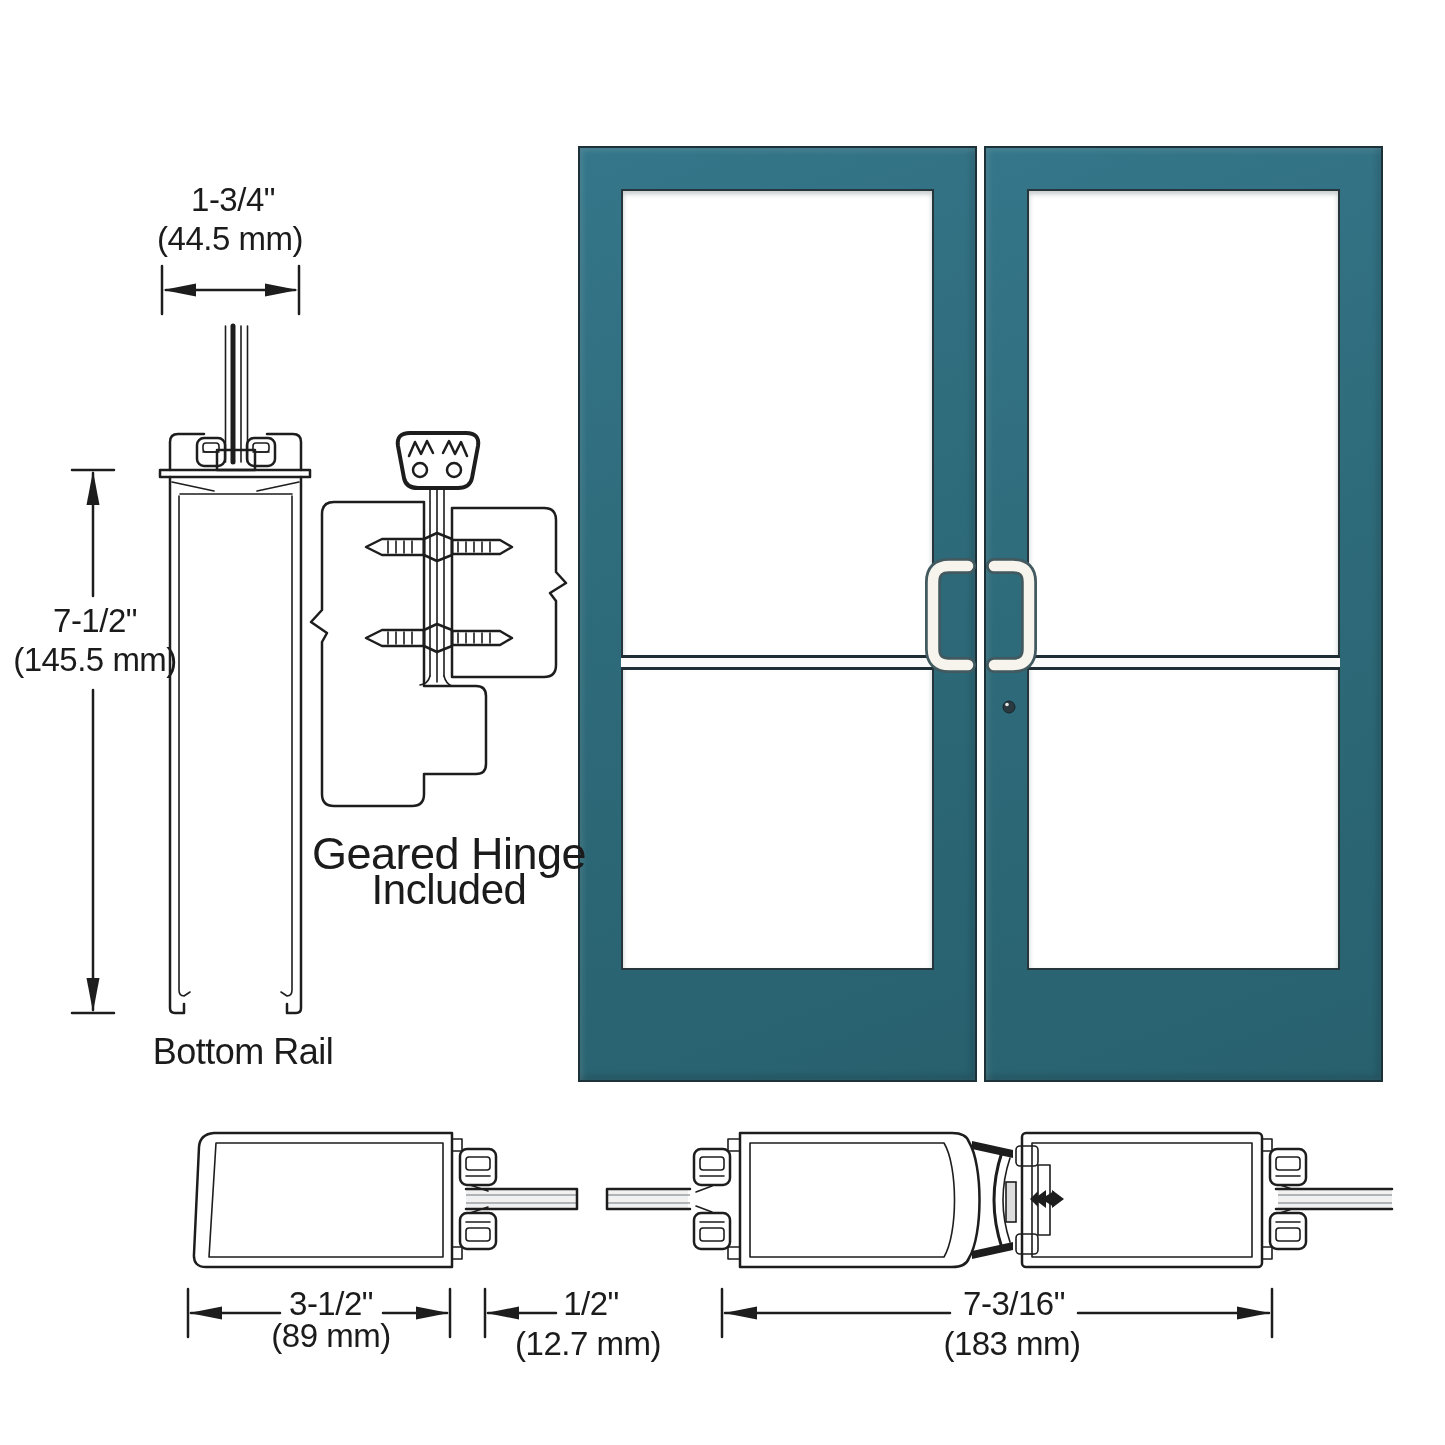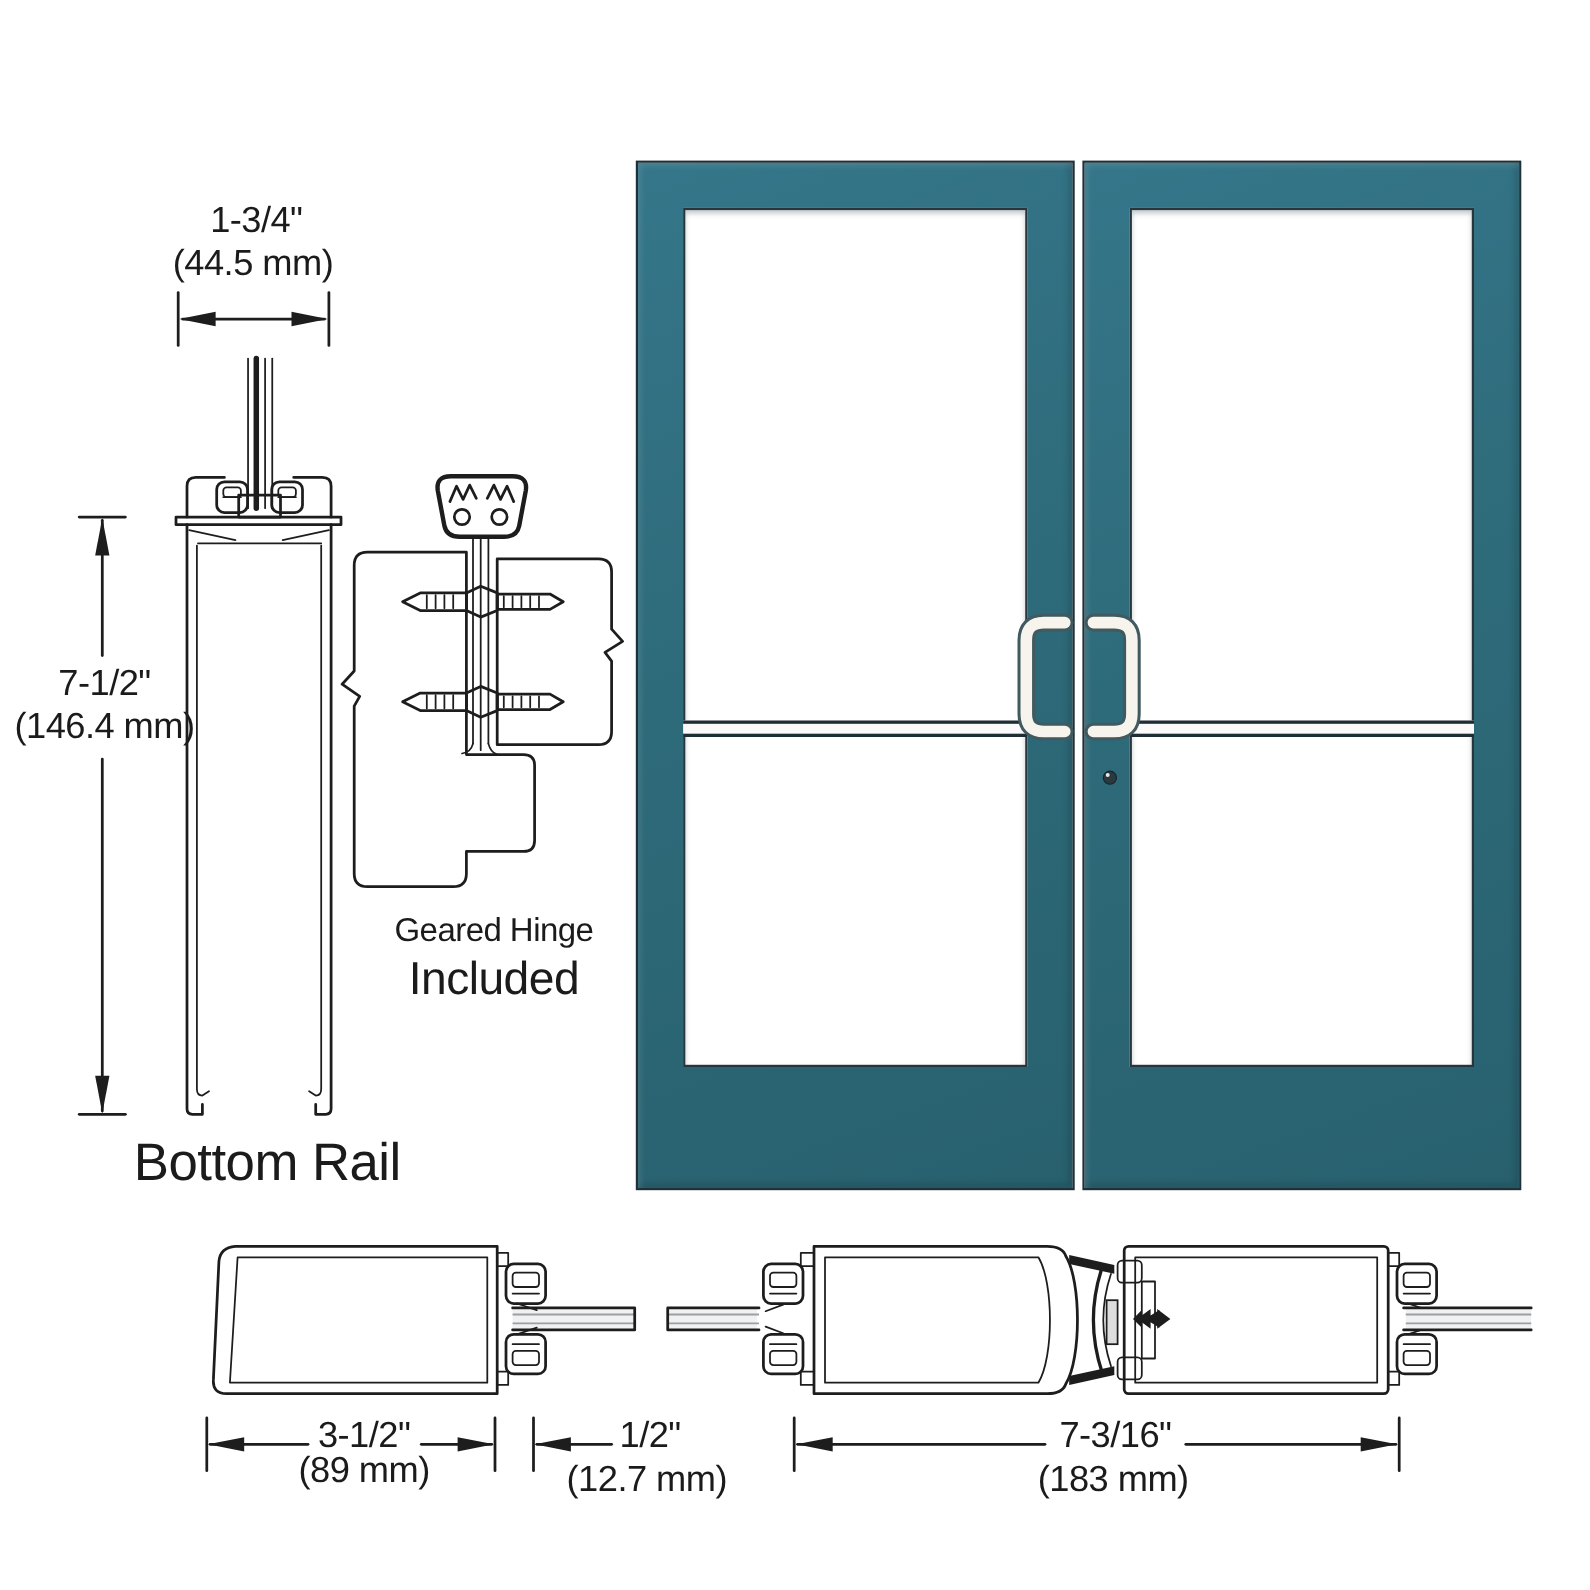--- a/index.html
+++ b/index.html
@@ -1,20 +1,20 @@
 <!DOCTYPE html>
 <html><head>
 <meta charset="utf-8">
 <style>
   html,body{margin:0;padding:0;background:#ffffff;}
   .canvas{position:relative;width:1445px;height:1445px;background:#ffffff;overflow:hidden;
           font-family:"Liberation Sans",sans-serif;}
   .lbl{position:absolute;transform:translateX(-50%);font-size:33px;color:#1b1b1b;
        white-space:nowrap;letter-spacing:-0.5px;line-height:1.0;}
-  .lbl.big{font-size:48px;}
+  .lbl.big{font-size:36px;}
   .door{position:absolute;width:399px;height:936px;box-sizing:border-box;
         border:2px solid #1d3139;
         background:linear-gradient(160deg,#35768a 0%,#2e6b7a 45%,#28606e 100%);
         box-shadow:inset 2px 2px 6px rgba(255,255,255,.14), inset -3px -3px 7px rgba(0,0,0,.18);}
   .glass{position:absolute;left:41px;top:41px;width:313px;height:781px;background:#ffffff;
          border:2px solid #27363d;box-sizing:border-box;
          box-shadow:inset 0 3px 5px rgba(40,60,70,.28);}
   .midrail{position:absolute;left:41px;width:313px;top:507px;height:15px;background:#fafafa;
            border-top:3px solid #1f2d34;border-bottom:3px solid #1f2d34;box-sizing:border-box;}
   svg.overlay{position:absolute;left:0;top:0;pointer-events:none;}
@@ -37,25 +37,25 @@
   </div>
   <div class="door" style="left:984px;top:146px;">
     <div class="glass"></div>
     <div class="midrail"></div>
   </div>
 
   <div class="lbl" style="left:233px;top:183px;">1-3/4"</div>
   <div class="lbl" style="left:230px;top:222px;text-align:center;">(44.5 mm)</div>
 
   <div class="lbl" style="left:95px;top:604px;">7-1/2"</div>
-  <div class="lbl" style="left:95px;top:643px;">(146.4 mm)</div>
+  <div class="lbl" style="left:95px;top:643px;">(145.5 mm)</div>
 
   <div class="lbl big" style="left:243px;top:1034px;">Bottom Rail</div>
 
-  <div class="lbl big" style="left:449px;top:831px;font-size:30px;">Geared Hinge</div>
+  <div class="lbl big" style="left:449px;top:831px;font-size:45px;">Geared Hinge</div>
   <div class="lbl big" style="left:449px;top:869px;font-size:42px;">Included</div>
 
   <div class="lbl" style="left:331px;top:1287px;">3-1/2"</div>
   <div class="lbl" style="left:331px;top:1319px;">(89 mm)</div>
 
   <div class="lbl" style="left:591px;top:1287px;">1/2"</div>
   <div class="lbl" style="left:588px;top:1327px;">(12.7 mm)</div>
 
   <div class="lbl" style="left:1014px;top:1287px;">7-3/16"</div>
   <div class="lbl" style="left:1012px;top:1327px;">(183 mm)</div>

